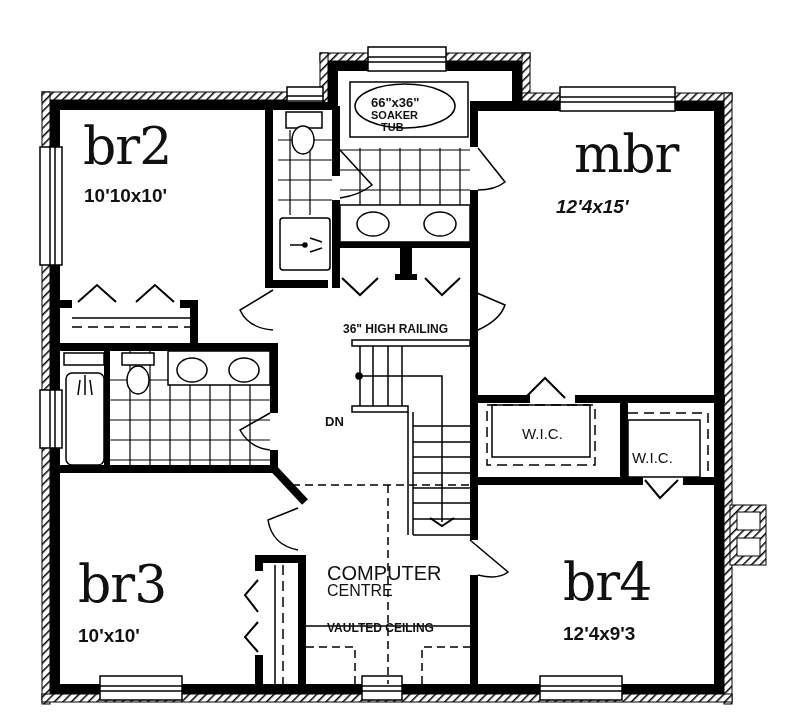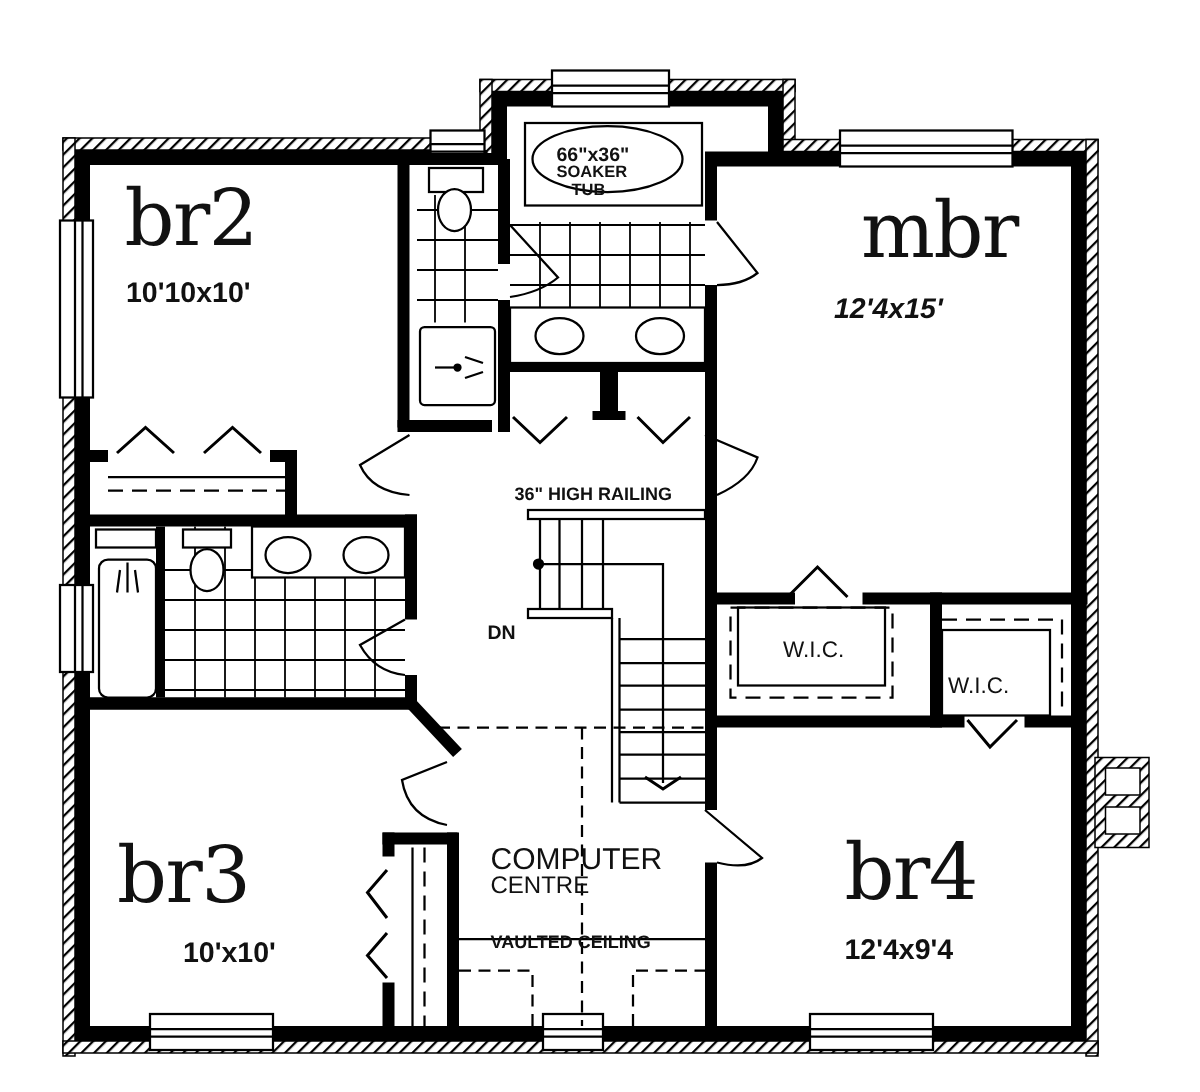--- a/index.html
+++ b/index.html
@@ -254,24 +254,24 @@
   <line x1="306" y1="626" x2="470" y2="626" stroke="#000" stroke-width="1.5"></line>
 </svg>
 
 <div class="lbl room-name" style="left:83px;top:120px;">br2</div>
 <div class="lbl room-dim" style="left:84px;top:186px;">10'10x10'</div>
 
 <div class="lbl room-name" style="left:574px;top:128px;">mbr</div>
 <div class="lbl room-dim" style="left:556px;top:197px;font-style:italic;">12'4x15'</div>
 
 <div class="lbl room-name" style="left:78px;top:558px;text-align:right;">br3</div>
-<div class="lbl room-dim" style="left:78px;top:626px;margin-left:44px;">10'x10'</div>
+<div class="lbl room-dim" style="left:78px;top:626px;">10'x10'</div>
 
 <div class="lbl room-name" style="left:563px;top:556px;">br4</div>
-<div class="lbl room-dim" style="left:563px;top:624px;">12'4x9'4</div>
+<div class="lbl room-dim" style="left:563px;top:624px;">12'4x9'3</div>
 
 <div class="lbl tub" style="left:371px;top:96px;">66"x36"</div>
 <div class="lbl small" style="left:371px;top:110px;font-size:11px;">SOAKER</div>
 <div class="lbl small" style="left:381px;top:122px;font-size:11px;">TUB</div>
 
 <div class="lbl small" style="left:343px;top:323px;">36" HIGH RAILING</div>
 <div class="lbl small" style="left:325px;top:371px;font-size:13px;margin-top:44px;">DN</div>
 
 <div class="lbl mid" style="left:522px;top:426px;">W.I.C.</div>
 <div class="lbl mid" style="left:632px;top:450px;">W.I.C.</div>

